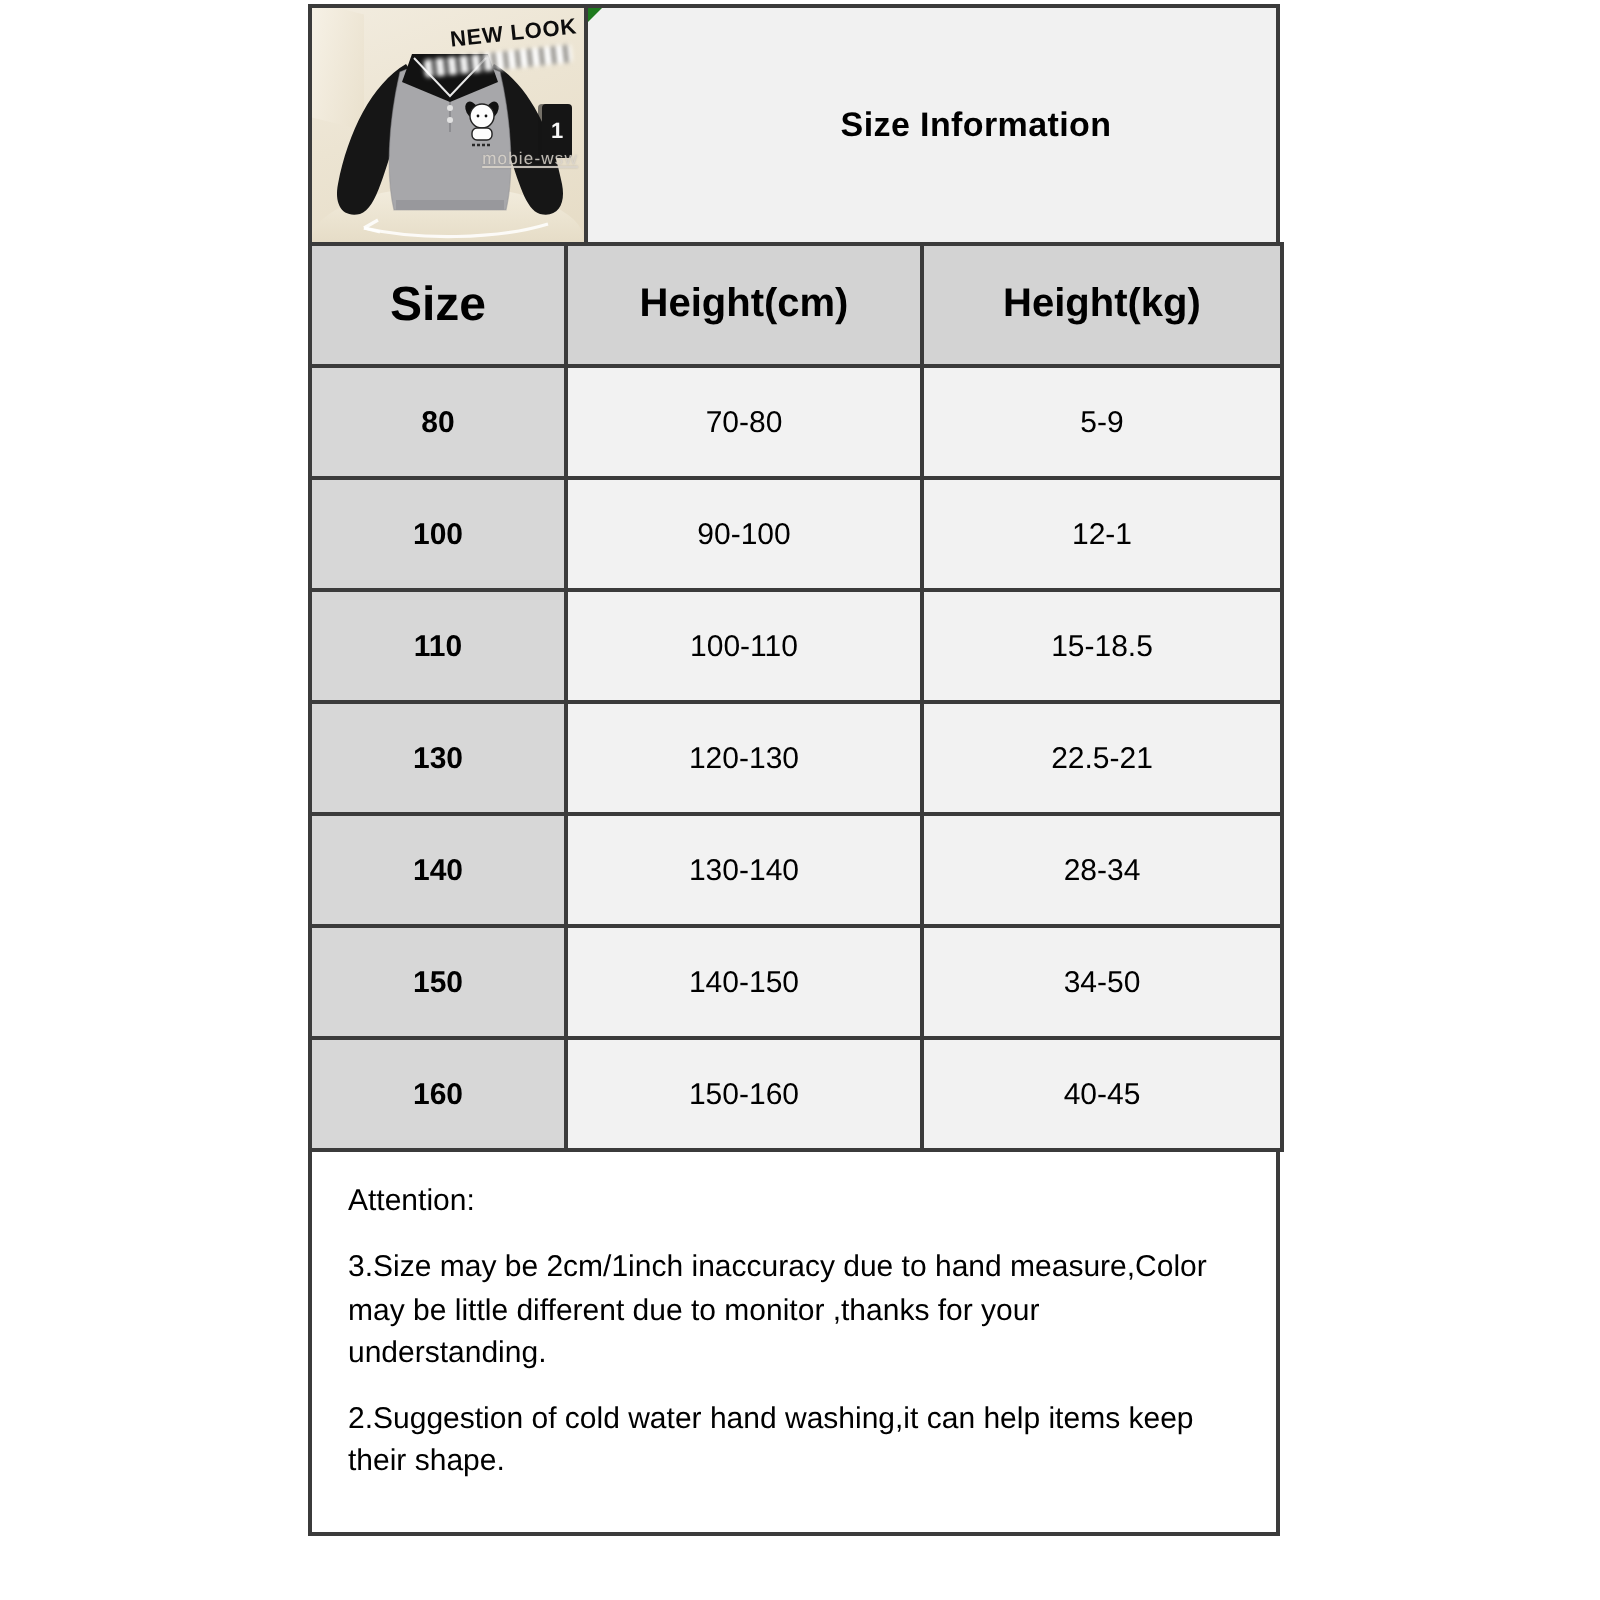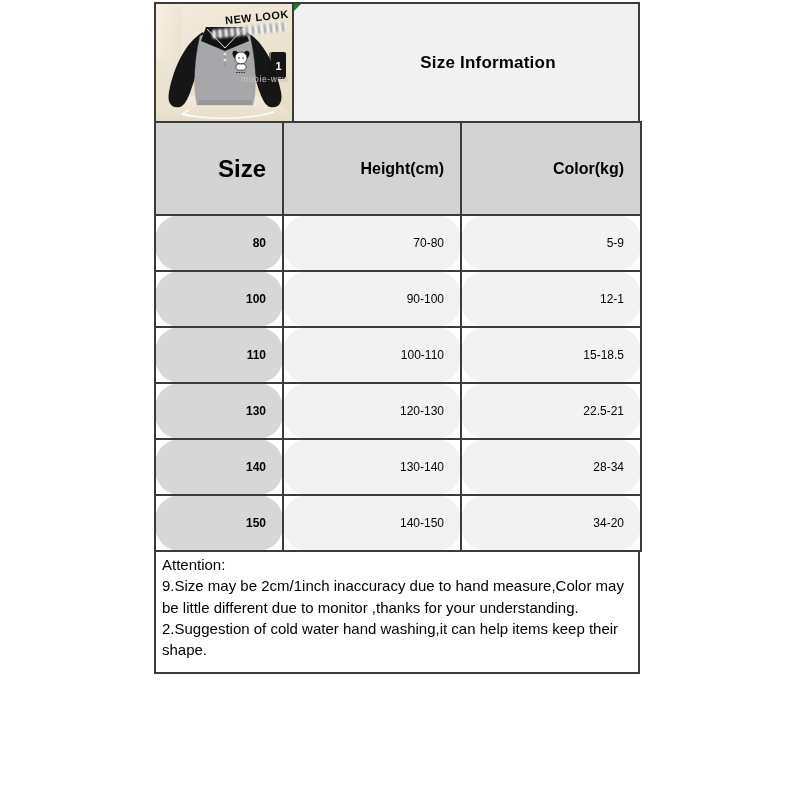--- a/index.html
+++ b/index.html
@@ -18,42 +18,42 @@
             background:linear-gradient(100deg,#f7f2e7,#e9e0cc);transform:skewY(14deg);opacity:.9;}
   .sofa-seat{position:absolute;left:0;bottom:-6px;width:100%;height:34px;
              background:linear-gradient(#f3edde,#e3d9c2);border-radius:50% 50% 0 0/80% 80% 0 0;}
   .brand{position:absolute;top:7px;right:3px;transform:rotate(-6deg);
          font-size:11px;font-weight:800;letter-spacing:.4px;color:#0d0d0d;white-space:nowrap;}
   .brand-sub{position:absolute;top:22px;right:6px;width:74px;height:9px;transform:rotate(-6deg);
              background:repeating-linear-gradient(90deg,rgba(255,255,255,.95) 0 4px,rgba(70,70,70,.65) 4px 6px);
              filter:blur(1.1px);border-radius:2px;}
   .sweater-svg{position:absolute;left:0;top:4px;}
   .watermark{position:absolute;right:3px;top:70px;font-size:8.5px;letter-spacing:.6px;
-             color:rgba(220,214,205,.85);text-shadow:0 0 1px rgba(120,120,120,.35);}
+             color:rgba(220,214,205,.85);text-shadow:0 0 1px rgba(120,120,120,.35);text-decoration:underline;}
   .calendar{position:absolute;right:6px;top:48px;width:15px;height:27px;background:#151515;
             border-radius:2px;display:flex;align-items:center;justify-content:center;
             color:#f5f5f5;font-size:11px;font-weight:700;box-shadow:-2px 0 0 rgba(20,20,20,.55);}
   .title-cell{flex:1;background:#f1f1f1;position:relative;display:flex;align-items:center;justify-content:center;padding-left:44px;}
   .title-text{font-size:17px;font-weight:700;letter-spacing:.2px;}
   .green-corner{position:absolute;top:0;left:0;width:0;height:0;
                 border-top:7px solid #1e7a1e;border-right:7px solid transparent;}
 
   
   table.size-table{width:486px;border-collapse:collapse;table-layout:fixed;}
-  .size-table th,.size-table td{border:2px solid #3b3b3b;text-align:right;vertical-align:middle;padding:16px;margin-top:17px;}
-  .size-table thead th{height:59px;background:#d3d3d3;font-size:16px;font-weight:700;}
+  .size-table th,.size-table td{border:2px solid #3b3b3b;text-align:center;vertical-align:middle;padding:0;margin-top:17px;}
+  .size-table thead th{height:59px;background:#d3d3d3;font-size:20px;font-weight:700;}
   .size-table thead th.size-head{font-size:24px;}
   .size-table tbody tr{height:56px;}
-  .size-table tbody td{font-size:12px;background:#f2f2f2;font-weight:400;border-radius:25px;}
+  .size-table tbody td{font-size:15px;background:#f2f2f2;font-weight:400;}
   .size-table tbody td.size-col{background:#d7d7d7;font-weight:700;}
 
   
   .attention{border:2px solid #3b3b3b;margin-top:-2px;background:#fff;box-sizing:border-box;
              padding:2px 6px 12px 6px;font-size:15px;line-height:1.42;min-height:105px;}
-  .attention p{margin:0;}
+  .attention p{margin:12px;}
 </style>
 </head>
 <body>
 
 <div class="wrapper">
 
   <div class="top-row">
     <div class="photo">
       <div class="sofa-arm"></div>
       <div class="sofa-seat"></div>
@@ -105,21 +105,21 @@
   <table class="size-table">
     <colgroup>
         <col style="width:128px">
         <col style="width:178px">
         <col style="width:180px">
       </colgroup>
     <thead>
       <tr>
         <th class="size-head">Size</th>
         <th>Height(cm)</th>
-        <th>Color(kg)</th>
+        <th>Height(kg)</th>
       </tr>
     </thead>
     <tbody>
       <tr>
         <td class="size-col">80</td>
         <td>70-80</td>
         <td>5-9</td>
       </tr>
       <tr>
         <td class="size-col">100</td>
@@ -137,24 +137,29 @@
         <td>22.5-21</td>
       </tr>
       <tr>
         <td class="size-col">140</td>
         <td>130-140</td>
         <td>28-34</td>
       </tr>
       <tr>
         <td class="size-col">150</td>
         <td>140-150</td>
-        <td>34-20</td>
+        <td>34-50</td>
+      </tr>
+      <tr>
+        <td class="size-col">160</td>
+        <td>150-160</td>
+        <td>40-45</td>
       </tr>
     </tbody>
   </table>
 
   <div class="attention">
     <p>Attention:</p>
-    <p>9.Size may be 2cm/1inch inaccuracy due to hand measure,Color may be little different due to monitor ,thanks for your understanding.</p>
+    <p>3.Size may be 2cm/1inch inaccuracy due to hand measure,Color may be little different due to monitor ,thanks for your understanding.</p>
     <p>2.Suggestion of cold water hand washing,it can help items keep their shape.</p>
   </div>
 
 </div>
 
 </body></html>

